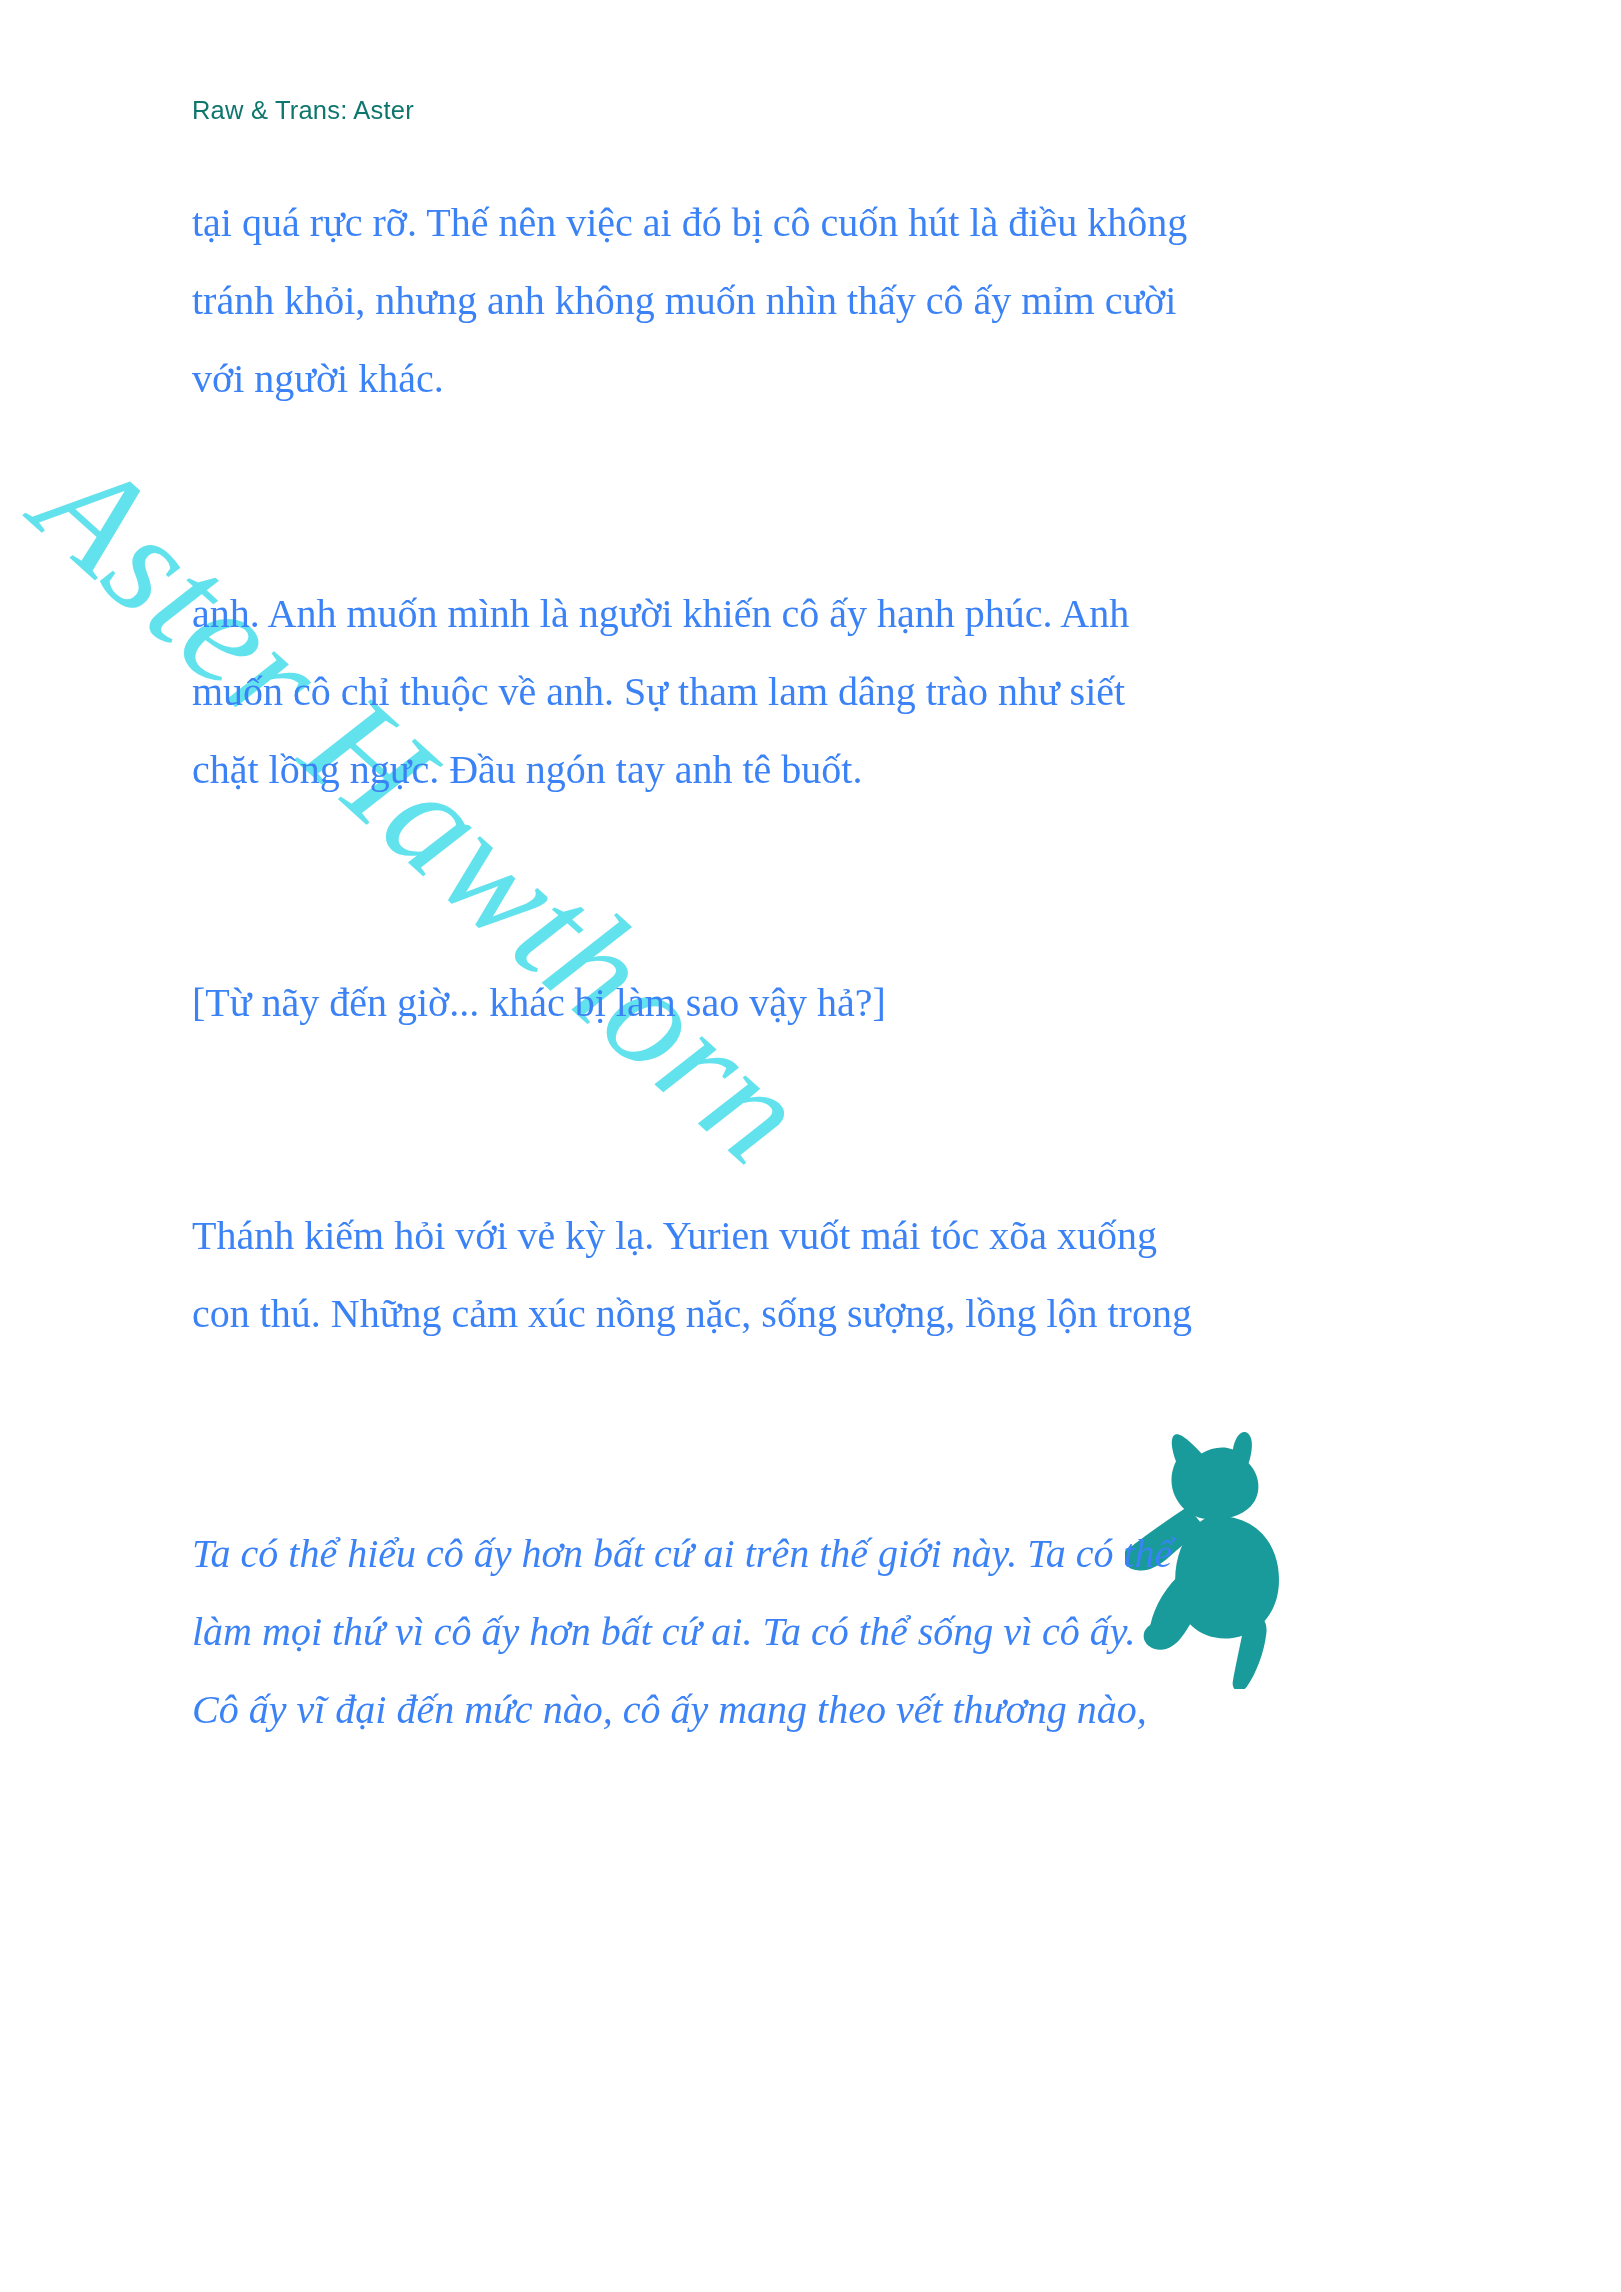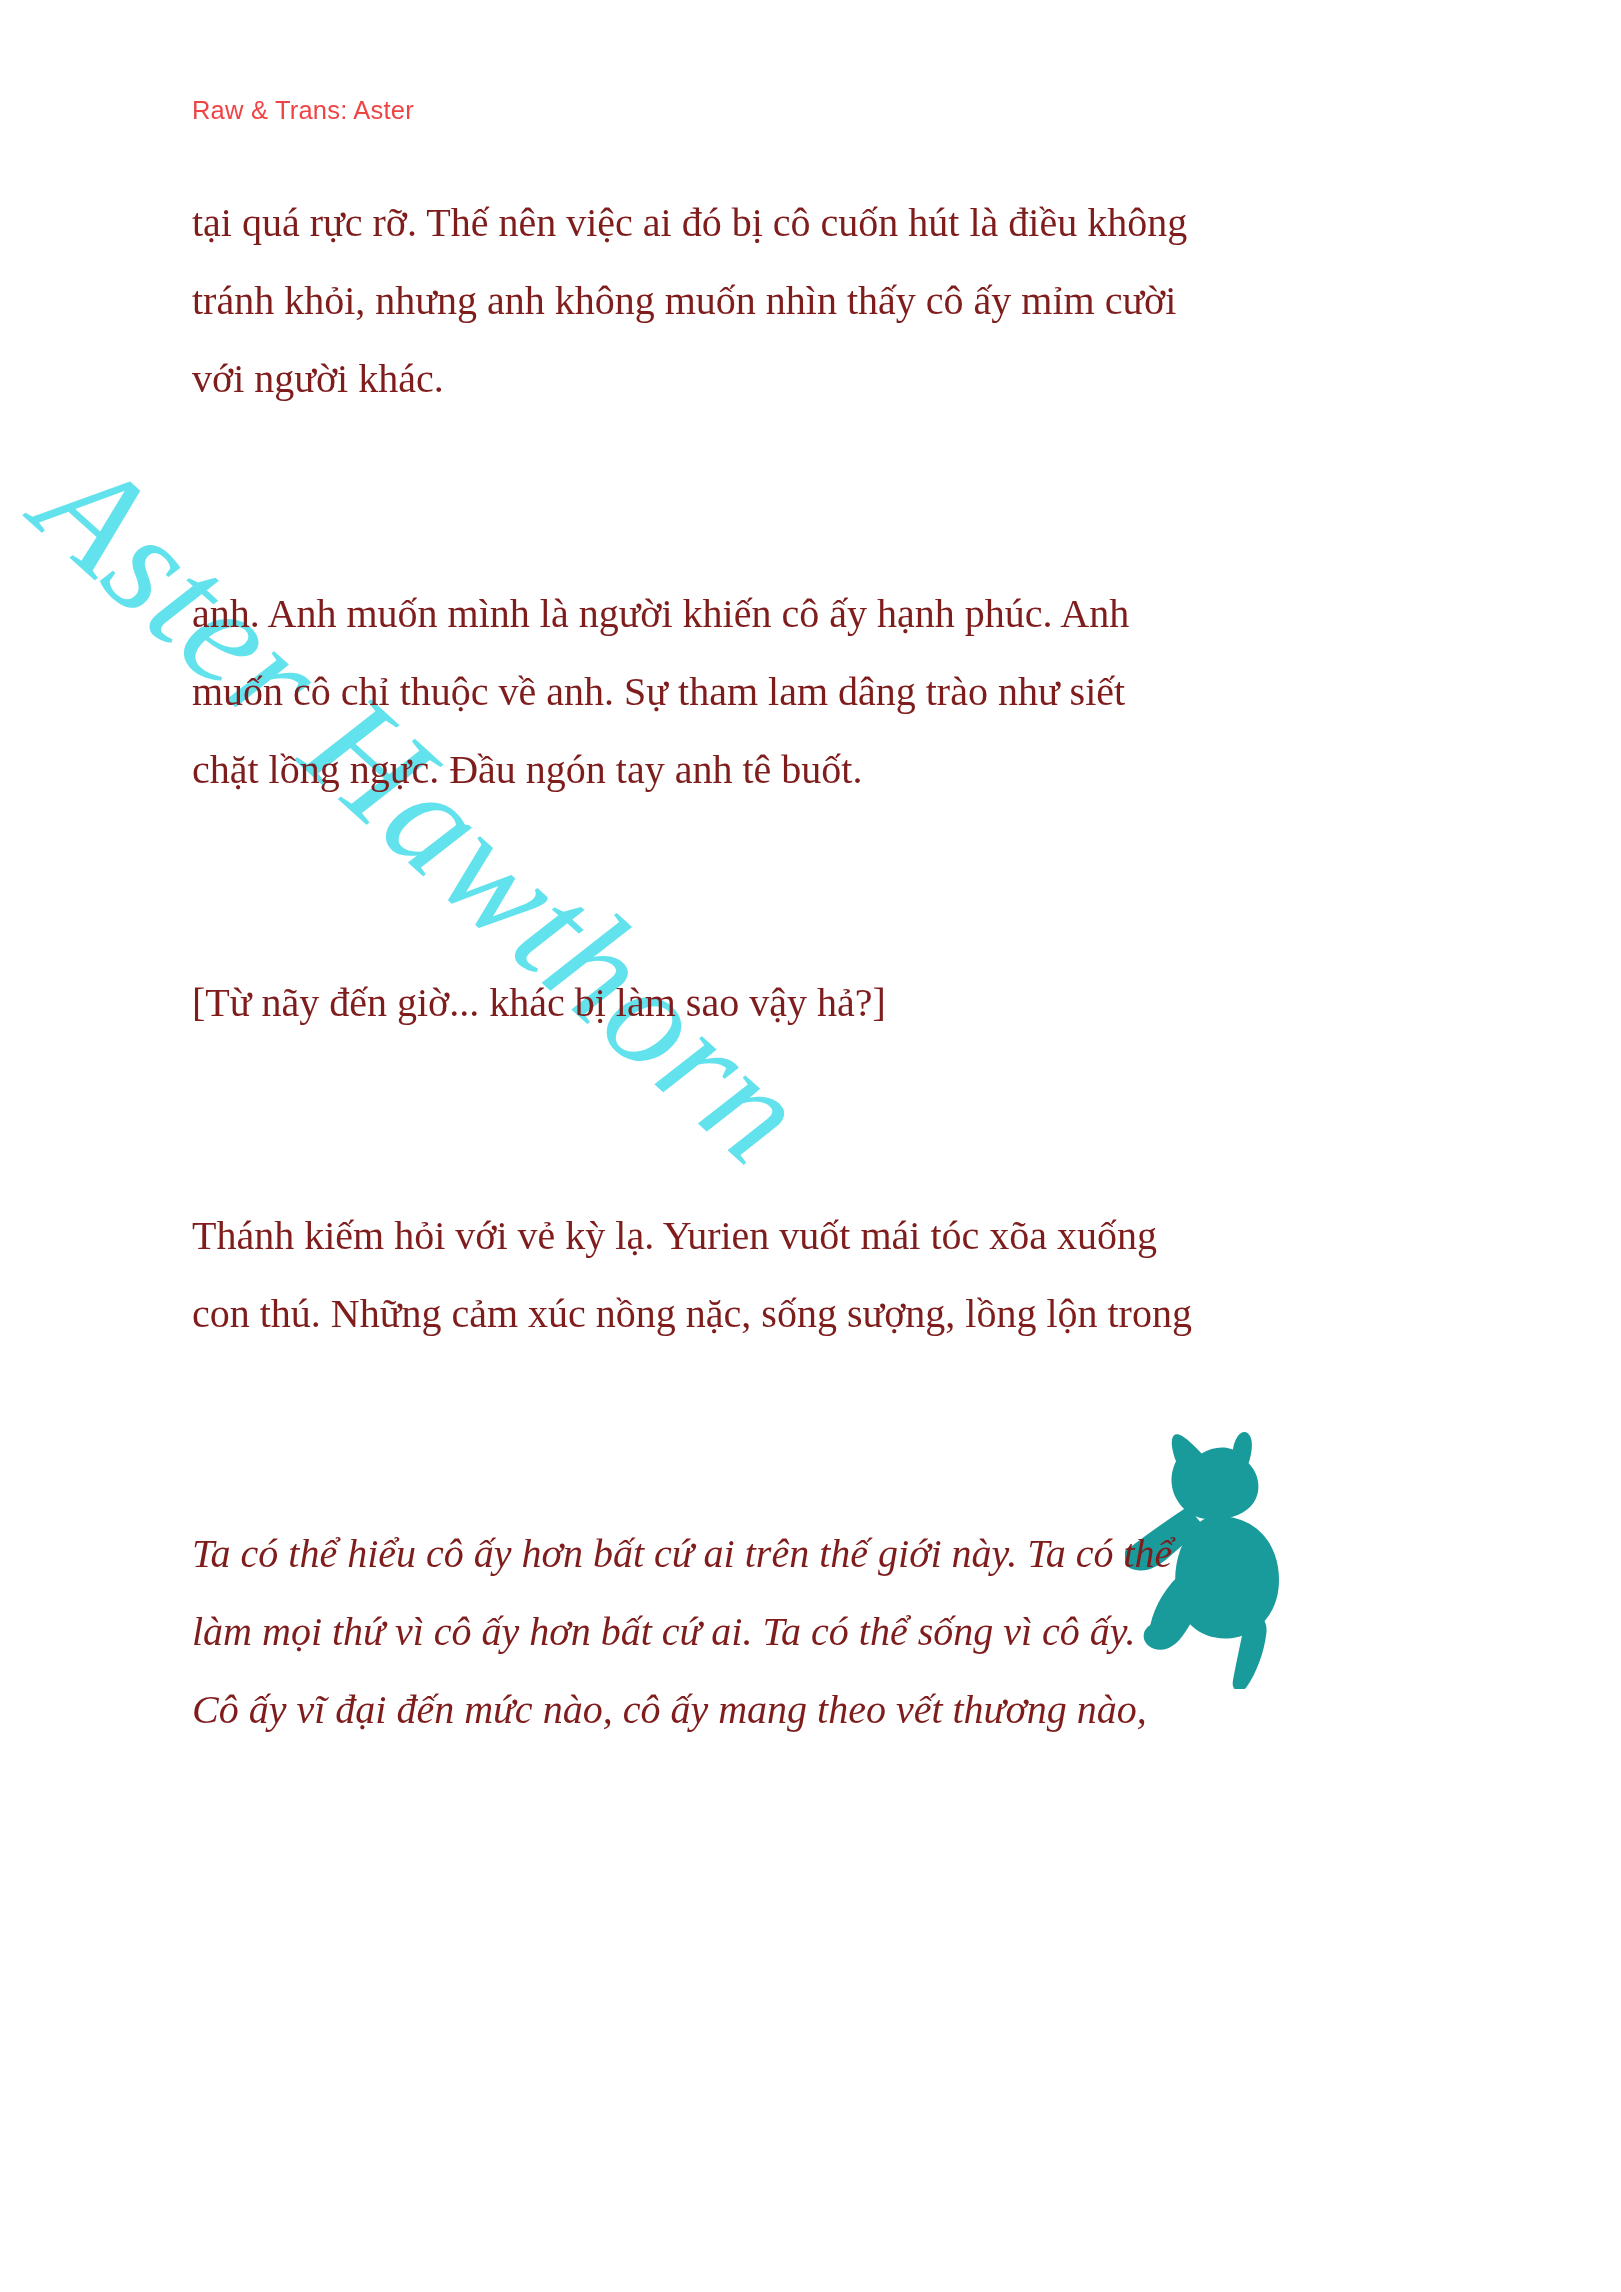--- a/index.html
+++ b/index.html
@@ -18,40 +18,40 @@
   }
 
   
   .page-header {
     position: absolute;
     top: 96px;
     left: 192px;
     font-family: "Liberation Sans", sans-serif;
     font-size: 25.5px;
     font-weight: 400;
-    color: #ef4444;
+    color: #0f766e;
     letter-spacing: 0.2px;
     white-space: nowrap;
     z-index: 5;
   }
 
   
   .content {
     position: absolute;
     top: 184px;
     left: 192px;
     width: 1245px;
     z-index: 4;
   }
 
   .para {
     font-family: "Liberation Serif", "DejaVu Serif", serif;
     font-size: 40px;
     line-height: 78px;
-    color: #7f1d1d;
+    color: #3b82f6;
     margin: 0;
     font-weight: 400;
   }
 
   .para .ln {
     display: block;
     white-space: nowrap;
   }
 
   .para.italic {

